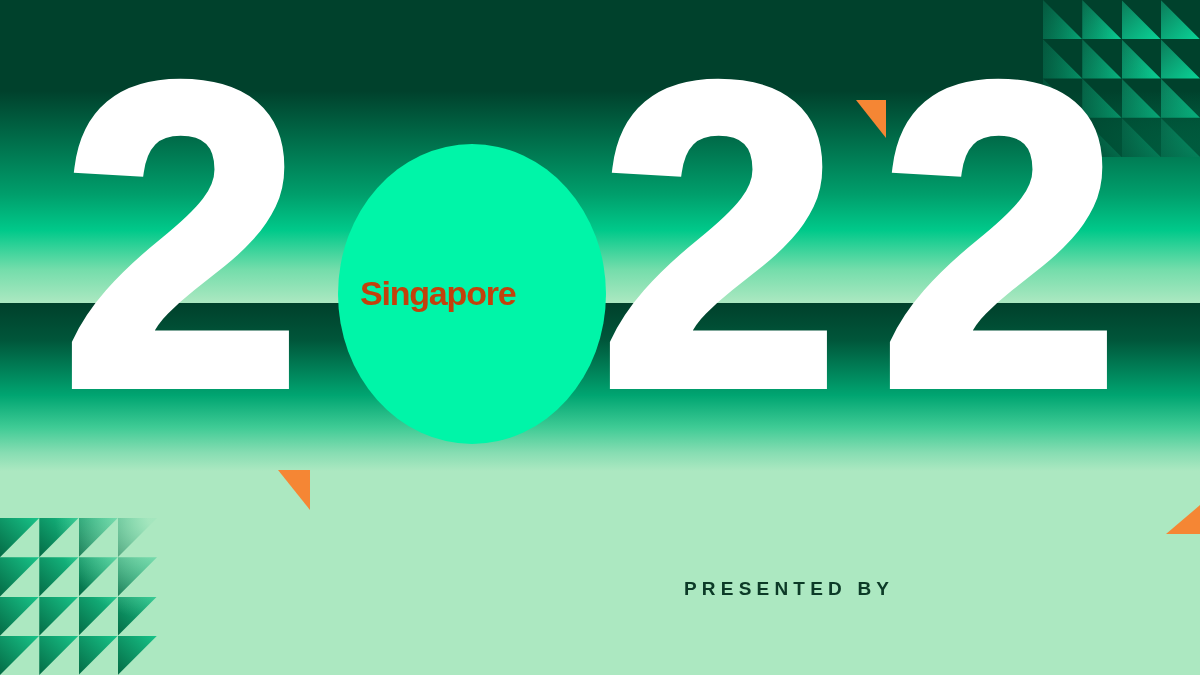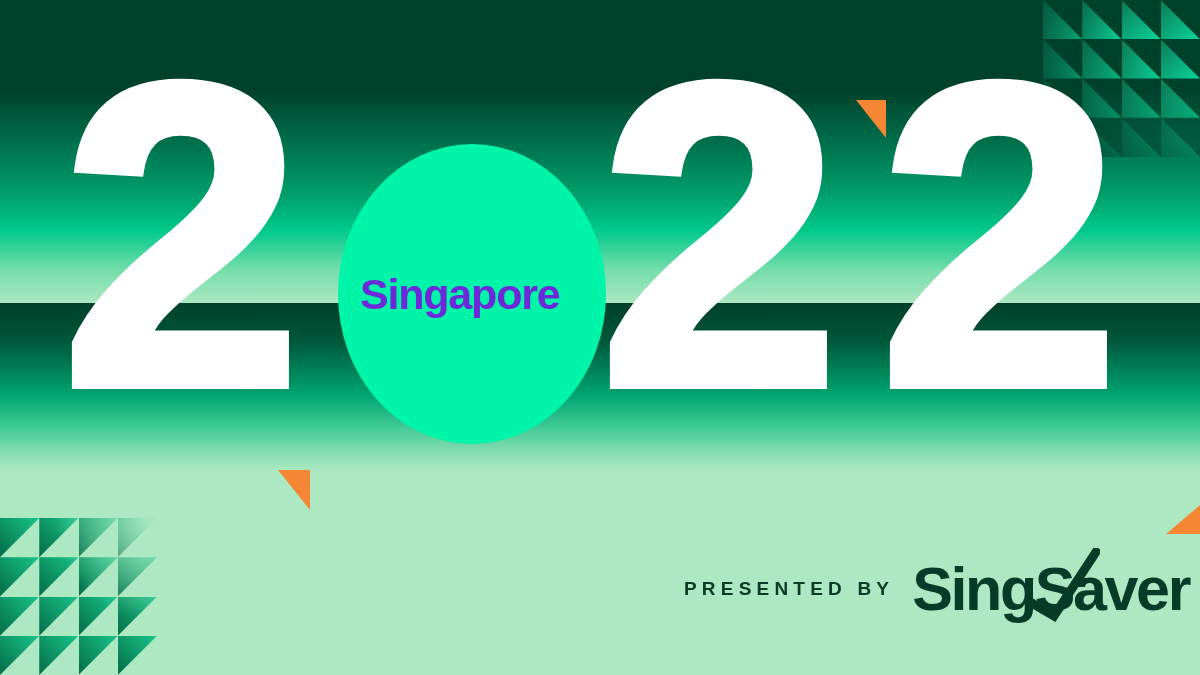--- a/index.html
+++ b/index.html
@@ -57,26 +57,26 @@
     user-select:none;white-space:nowrap;}
   #digit-1{left:62px;top:20px;}
   #digit-3{left:600px;top:20px;}
   #digit-4{left:880px;top:20px;}
 
   
   #badge{position:absolute;left:338px;top:144px;width:268px;height:300px;
     background:#00F5A8;border-radius:50%;
     display:flex;flex-direction:column;justify-content:center;align-items:flex-start;
     padding-left:22px;box-sizing:border-box;}
-  #badge .badge-line{color:#6d28d9;font-weight:700;font-size:43px;line-height:1.17;
+  #badge .badge-line{color:#c2410c;font-weight:700;font-size:34px;line-height:1.17;
     letter-spacing:-1.2px;font-family:"Liberation Sans", sans-serif;}
 
   
   #footer{position:absolute;left:684px;top:552px;height:74px;
-    display:flex;align-items:center;gap:18px;}
+    display:flex;align-items:center;gap:30px;}
   #presented{color:#0C3A27;font-size:19px;font-weight:600;letter-spacing:5.2px;
     white-space:nowrap;}
   #logo{position:relative;display:flex;align-items:baseline;height:74px;}
   #logo-text{color:#063B27;font-size:61px;font-weight:700;letter-spacing:-2.4px;
     line-height:74px;white-space:nowrap;}
   #logo-check{position:absolute;left:112px;top:-4px;width:76px;height:76px;
     pointer-events:none;}
 </style>
 </head>
 <body>
@@ -134,21 +134,15 @@
   <div class="digit" id="digit-1">2</div>
   <div class="digit" id="digit-3">2</div>
   <div class="digit" id="digit-4">2</div>
 
   <div id="badge">
     <div class="badge-line">Singapore</div>
   </div>
 
   <div id="footer">
     <div id="presented">PRESENTED BY</div>
-    <div id="logo">
-      <div id="logo-text">SingSaver</div>
-      <svg id="logo-check" viewBox="0 0 76 76">
-        <path d="M6 54 L30 68 L72 4" fill="none" stroke="#063B27" stroke-width="9" stroke-linecap="square" stroke-linejoin="miter"></path>
-      </svg>
-    </div>
   </div>
 
 </div>
 
 </body></html>

